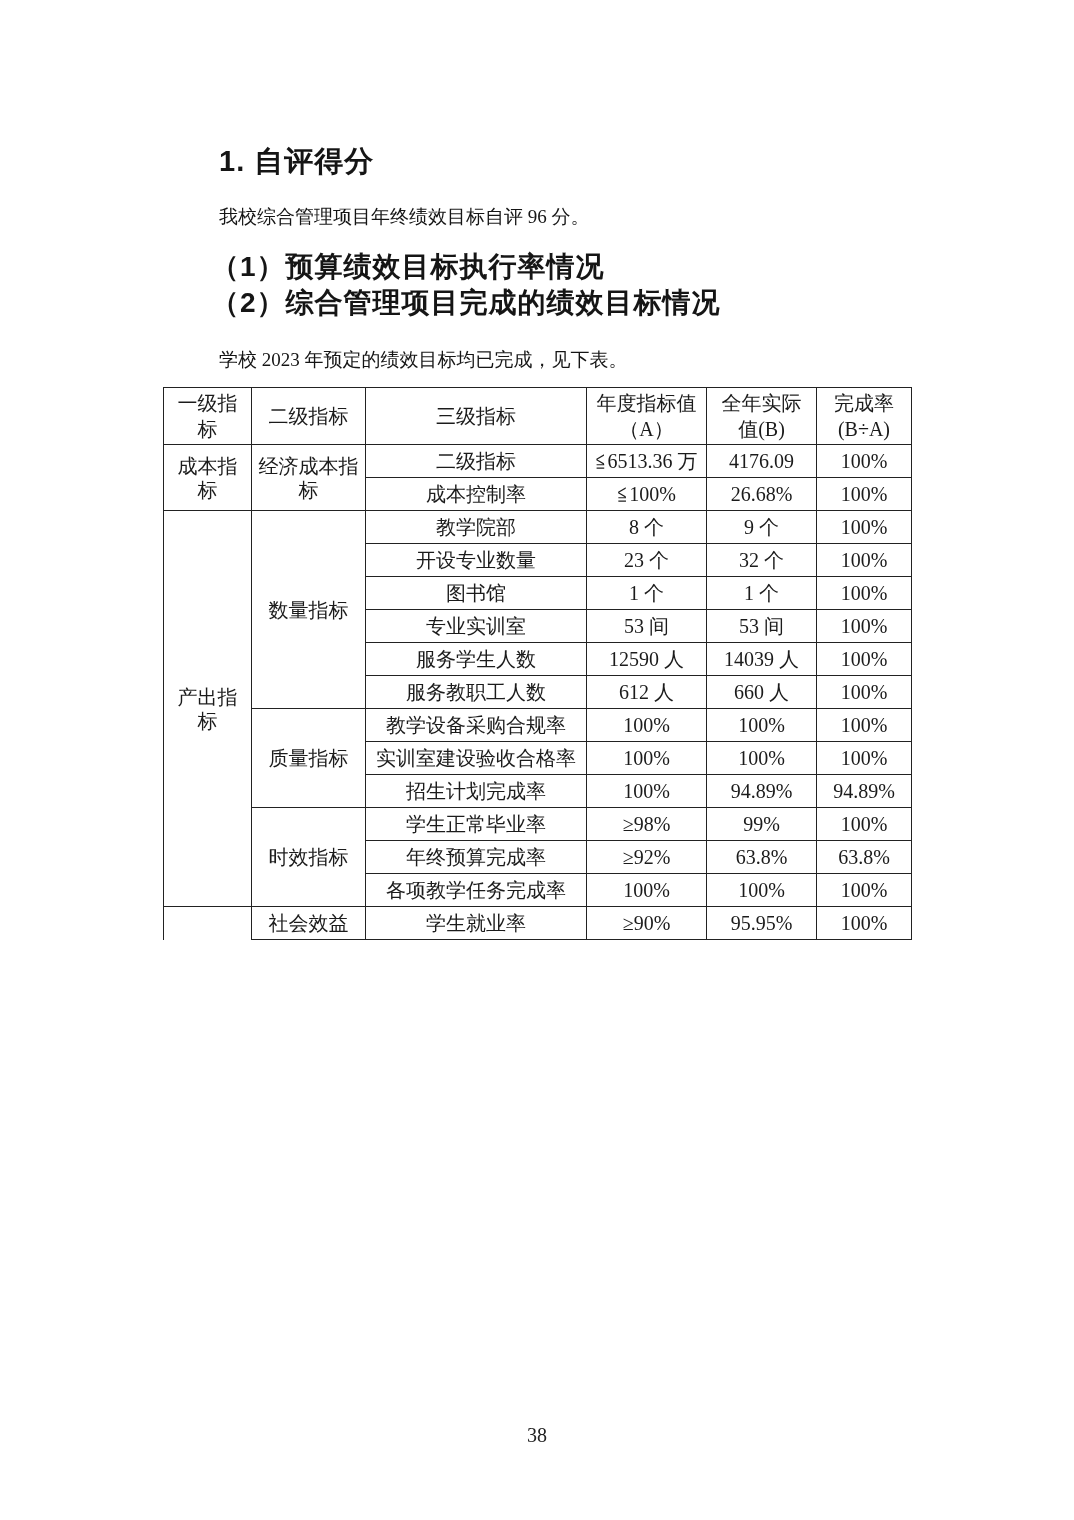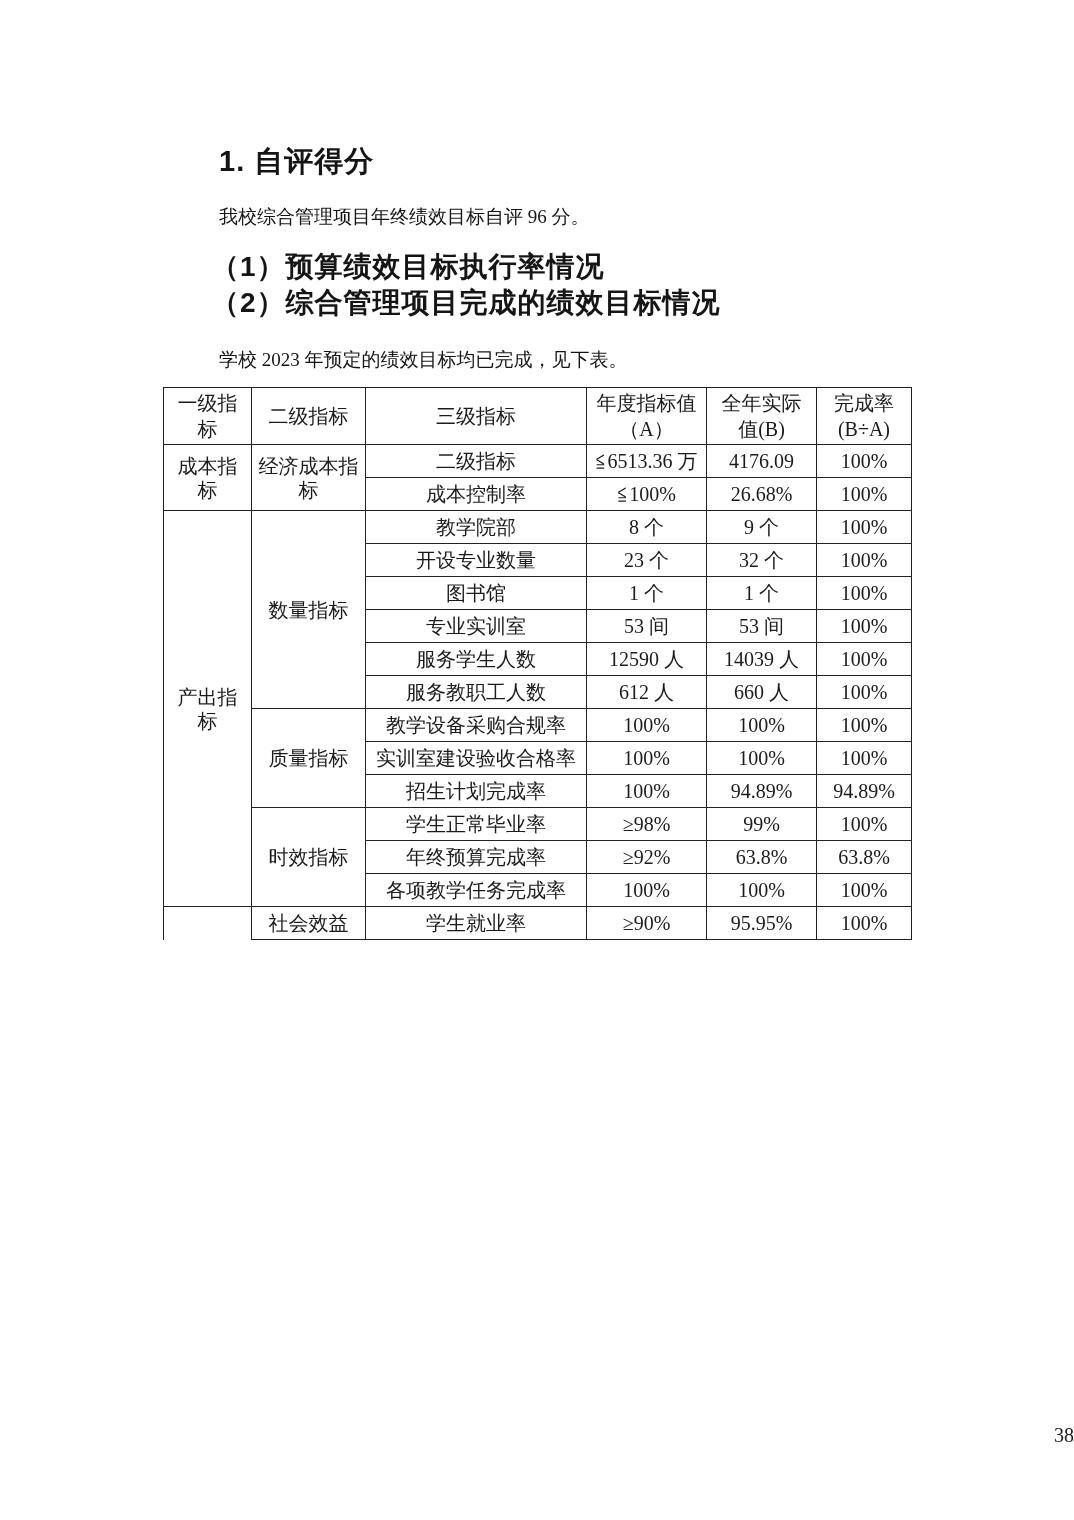--- a/index.html
+++ b/index.html
@@ -39,21 +39,21 @@
     border:1px solid #222222;
     text-align:center;vertical-align:middle;
     font-weight:normal;padding:0 2px;
     white-space:pre-line;overflow:hidden;
   }
   table.indicators thead th{height:56px;line-height:26px;}
   table.indicators tbody td{height:32px;line-height:24px;}
   td.open-bottom{border-bottom:none !important;}
   .page-num{
     position:absolute;left:0;top:1424px;width:1074px;
-    text-align:right;font-size:20px;color:#222;
+    text-align:center;font-size:20px;color:#222;
   }
 </style>
 </head>
 <body>
 
 <div class="doc">
 
   <div class="heading h1">1. 自评得分</div>
   <div class="para p1">我校综合管理项目年终绩效目标自评 96 分。</div>
   <div class="sub-heading h3">（1）预算绩效目标执行率情况</div>

